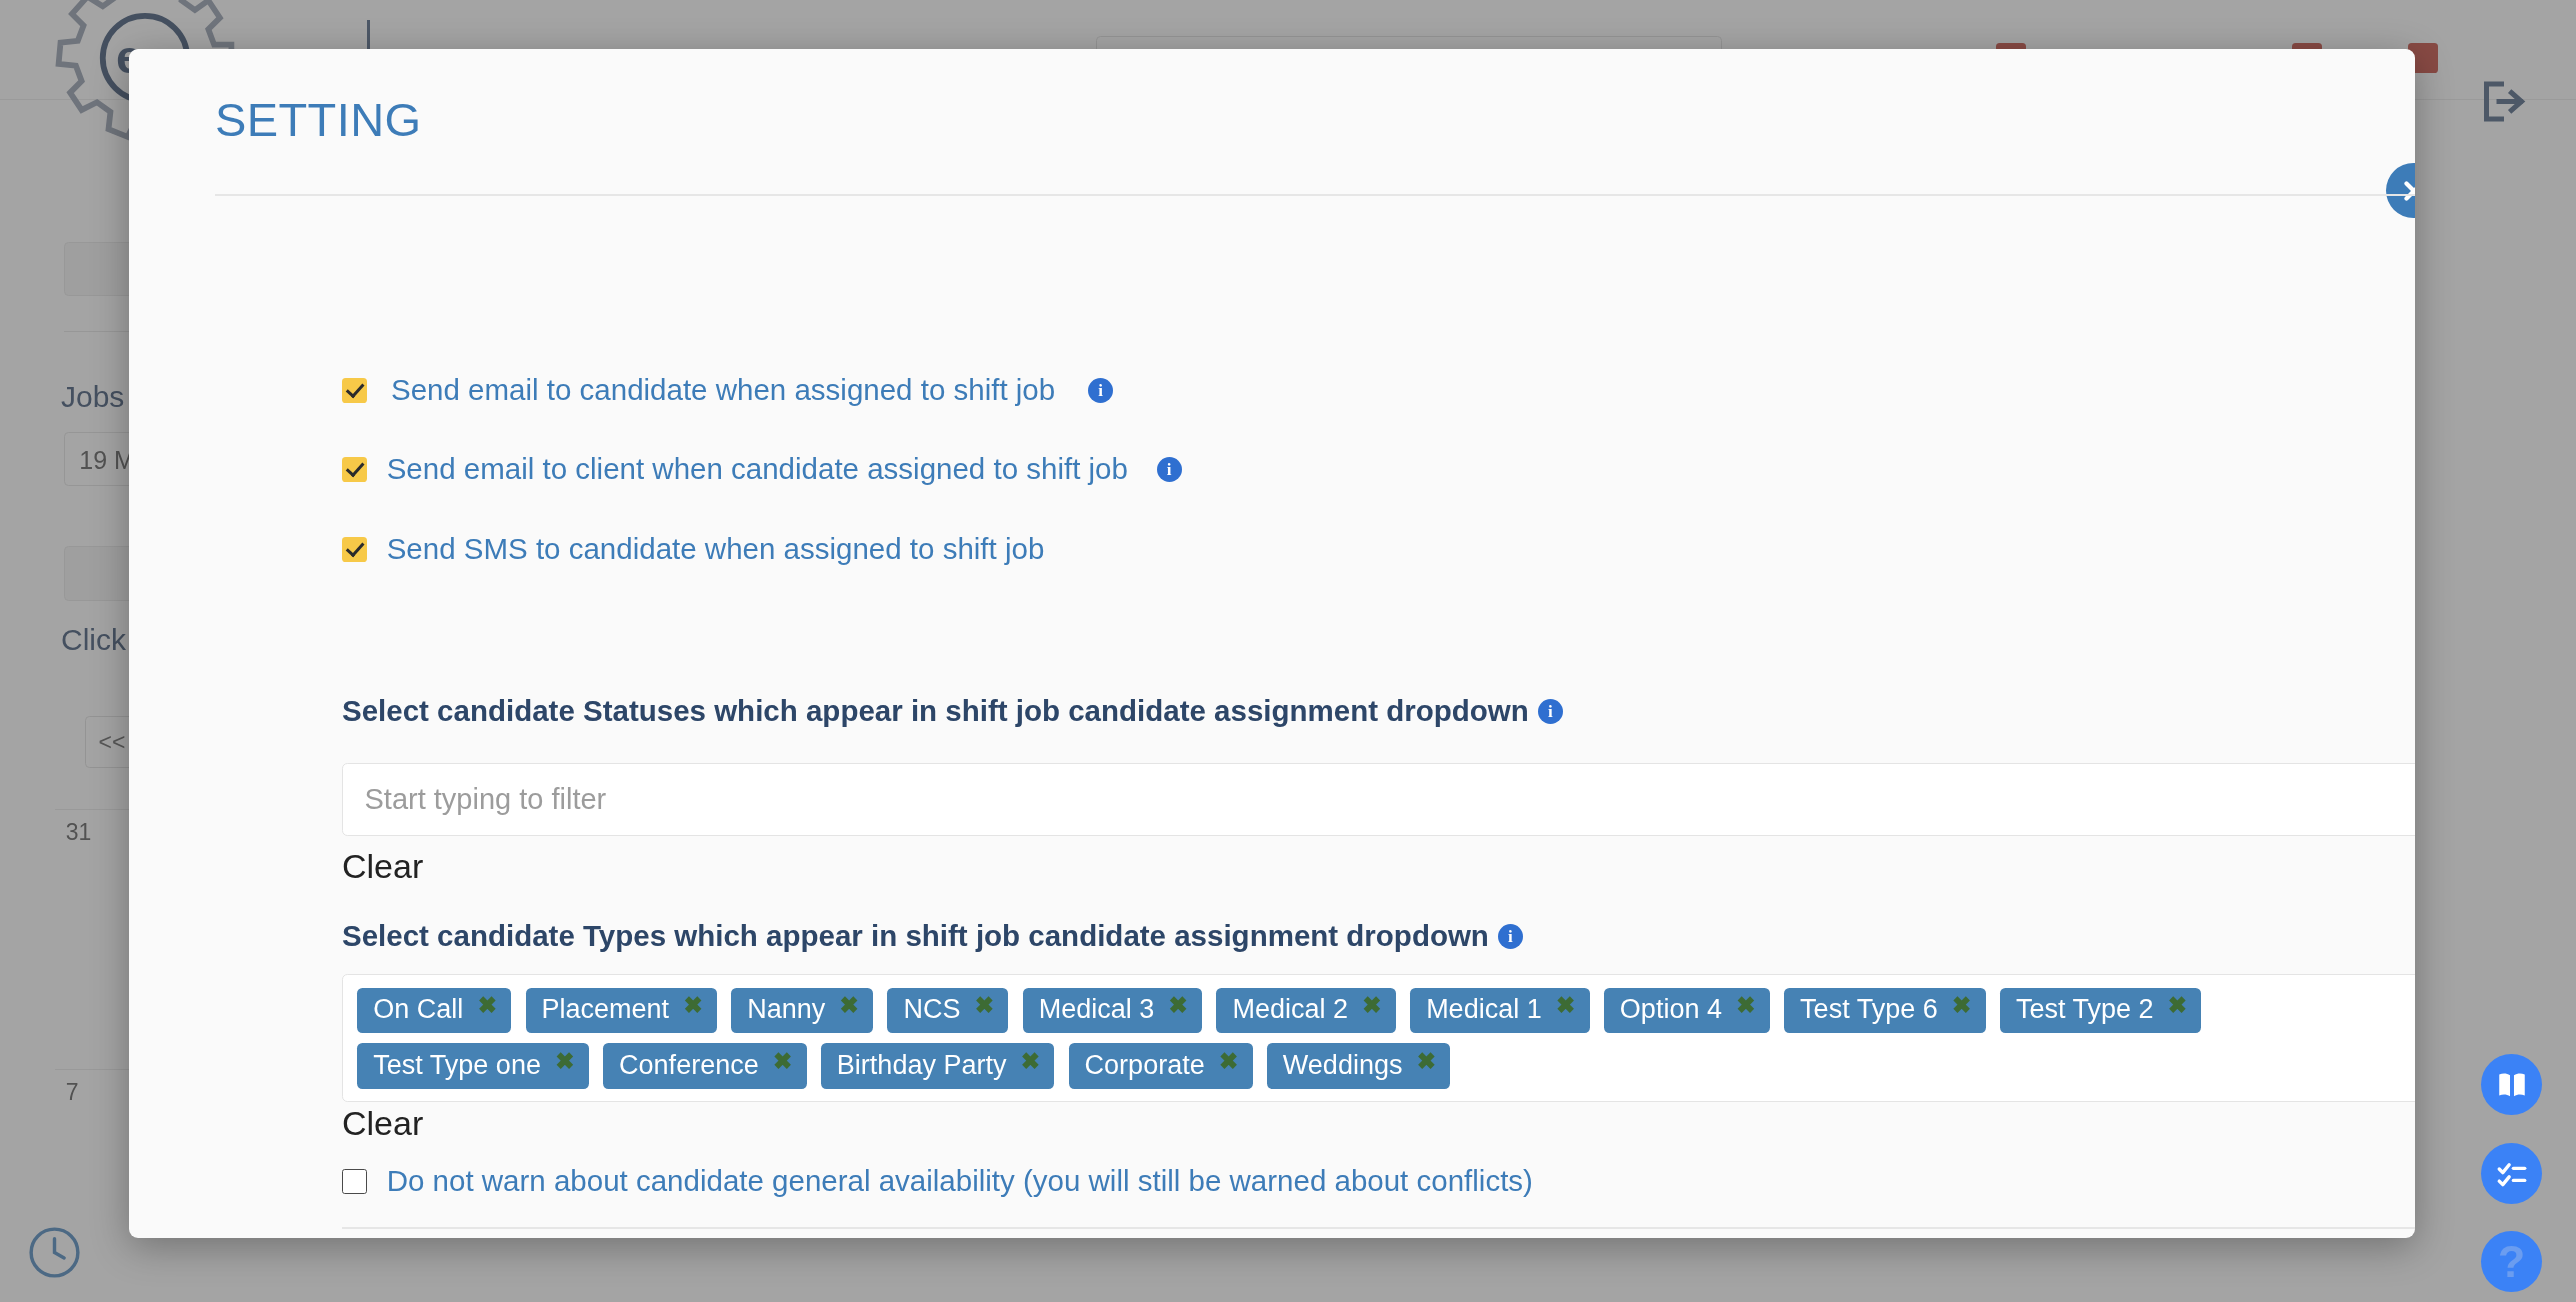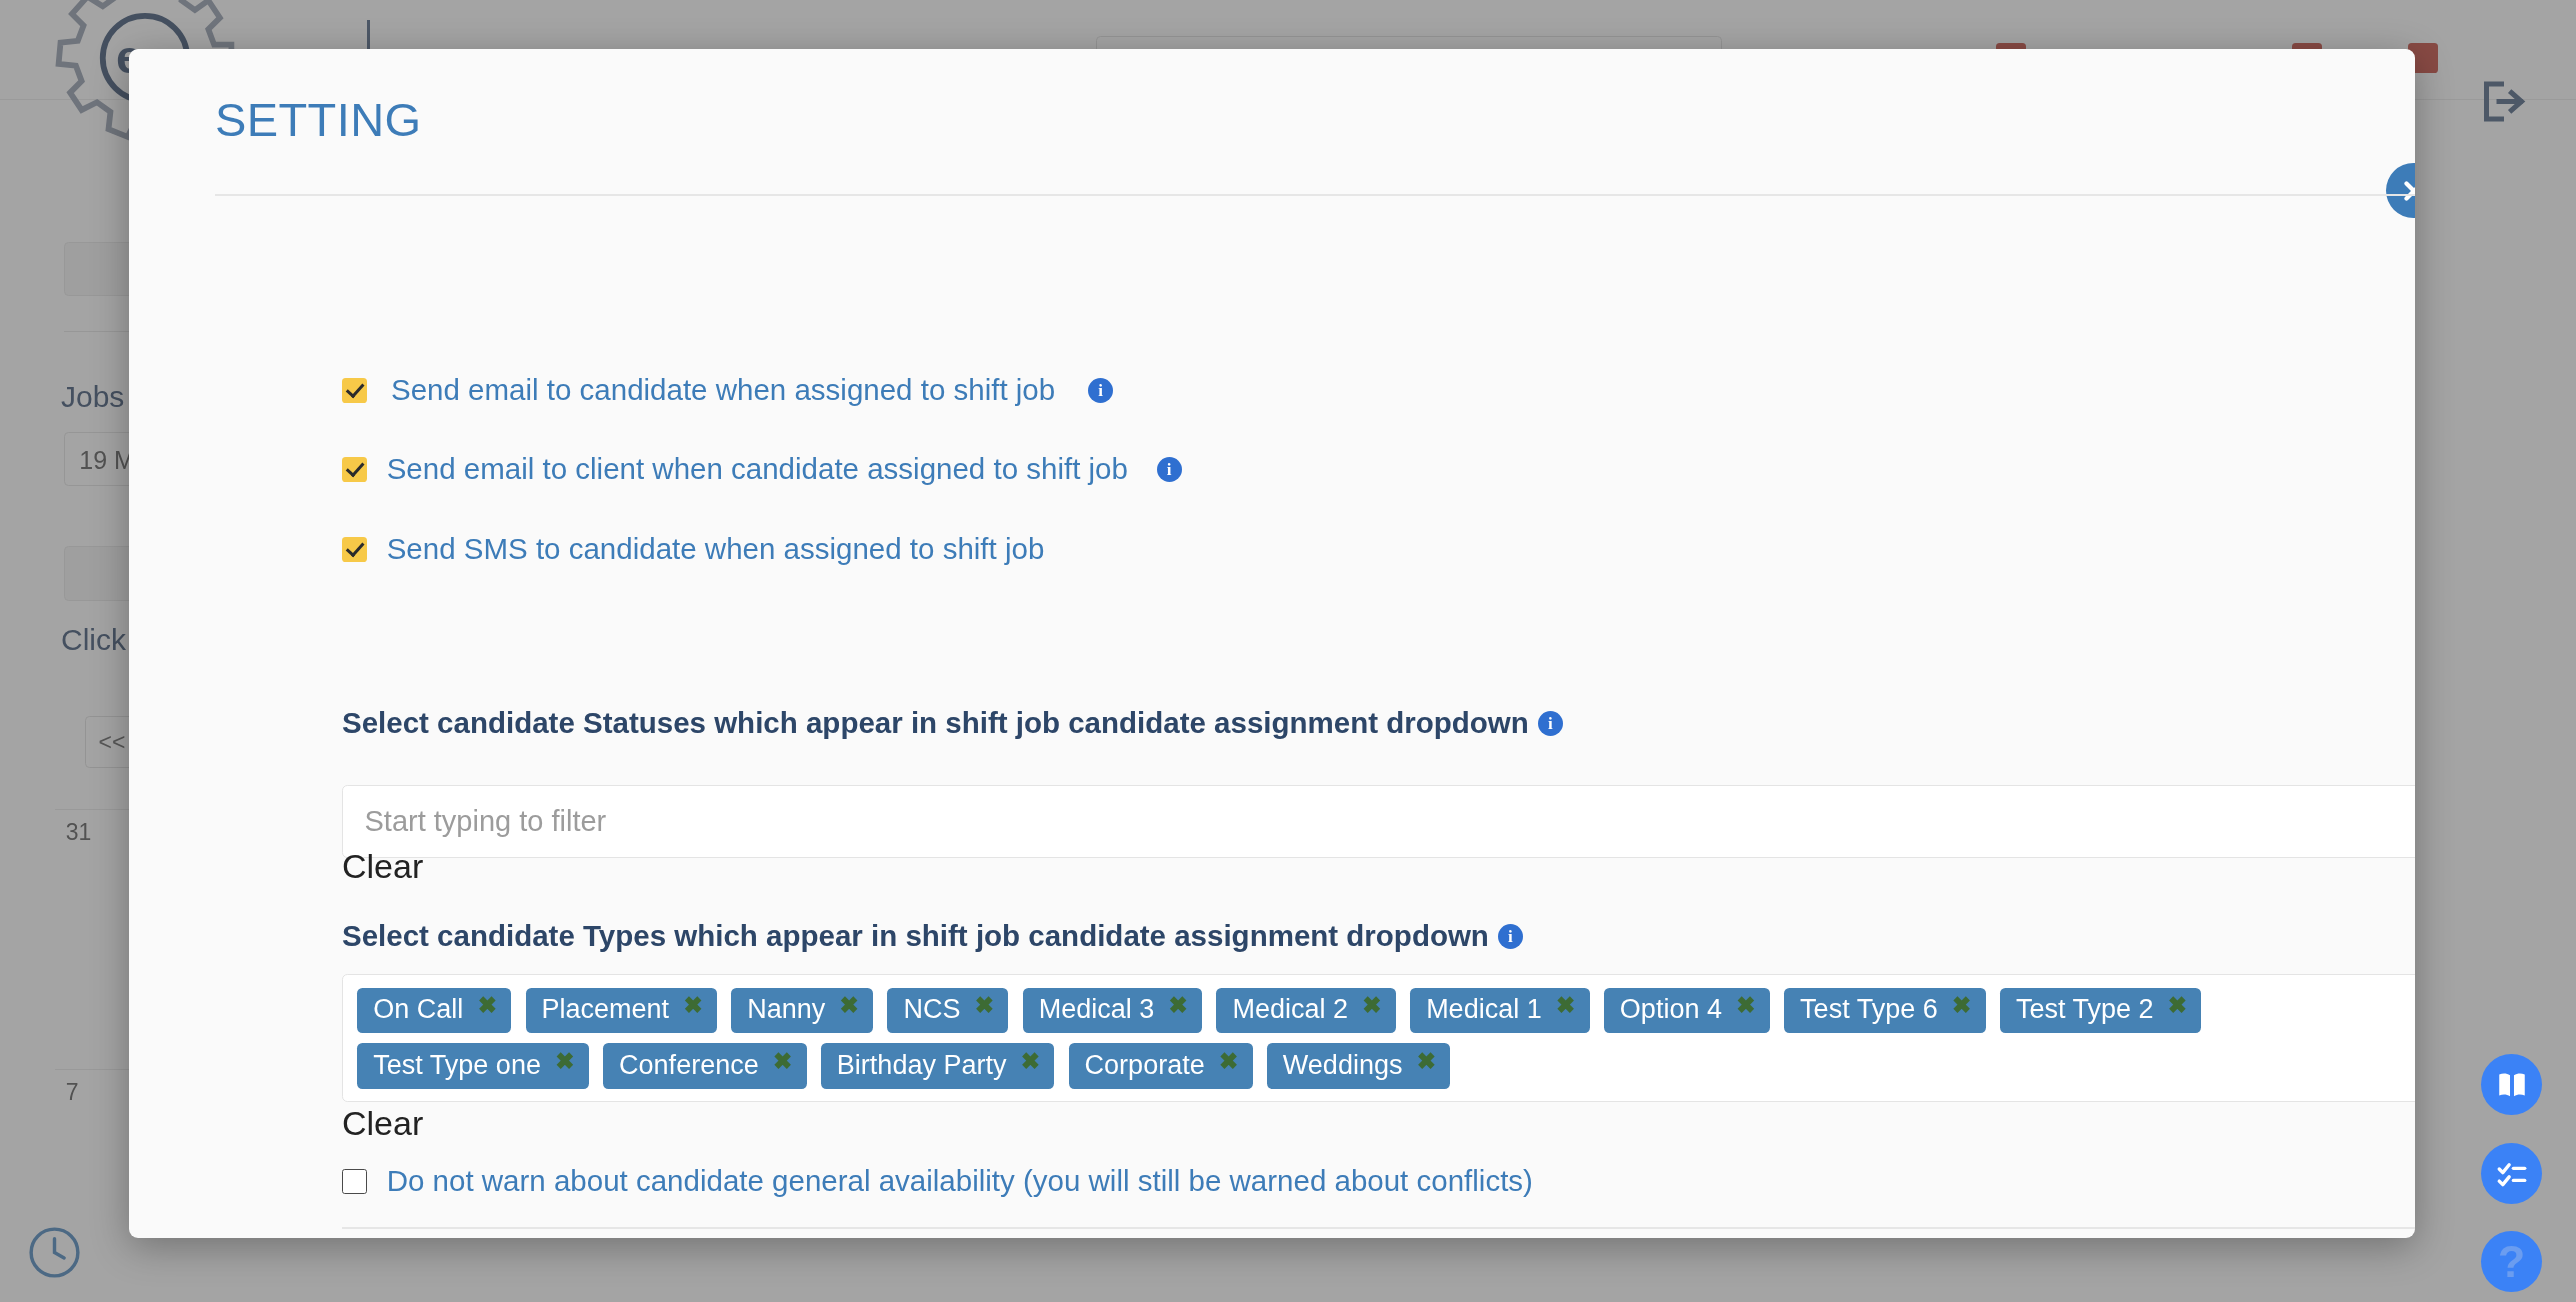--- a/index.html
+++ b/index.html
@@ -287,37 +287,36 @@
   .sec-head {
     position: absolute;
     left: 213px;
     display: flex;
     align-items: center;
     font-size: 29.5px;
     font-weight: 700;
     color: #2d4668;
     white-space: nowrap;
   }
-  .sec-head.s1 { top: 512px; align-items: center; }
+  .sec-head.s1 { top: 500px; align-items: center; }
   .sec-head.s2 { top: 725px; }
 
   .field-box {
     position: absolute;
     left: 213px;
     width: 2147px;
     background: #ffffff;
     border: 0.9px solid #e4e4e4;
     border-radius: 5.4px;
     display: flex;
     align-items: center;
   }
   .field-box.filter {
     top: 569px;
     height: 73px;
-    margin-top: 22px;
   }
   .filter-placeholder {
     font-size: 29px;
     color: #9c9c9c;
     padding-left: 21.5px;
   }
 
   .clear-link {
     position: absolute;
     left: 213px;

